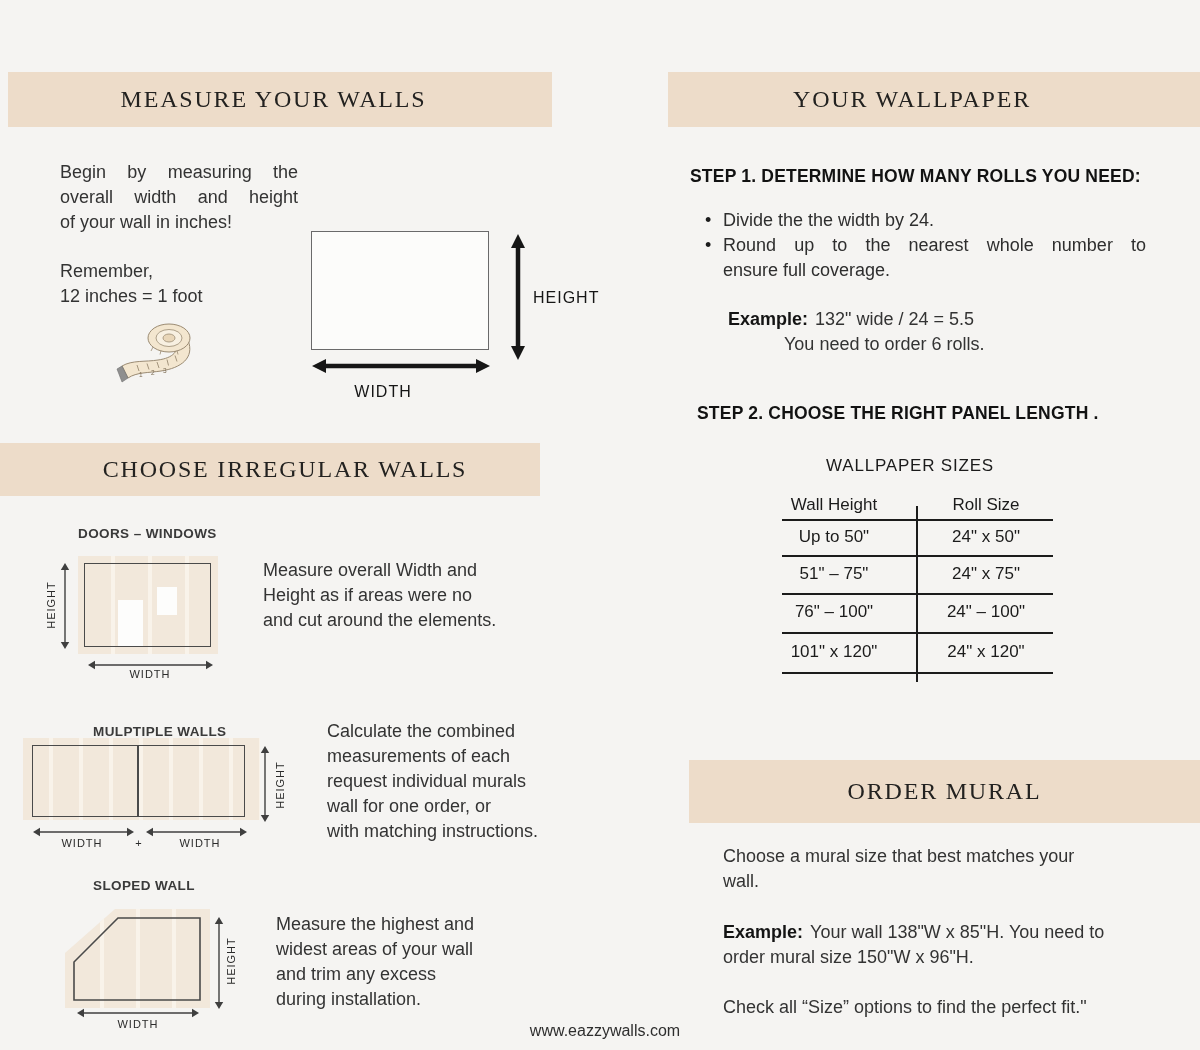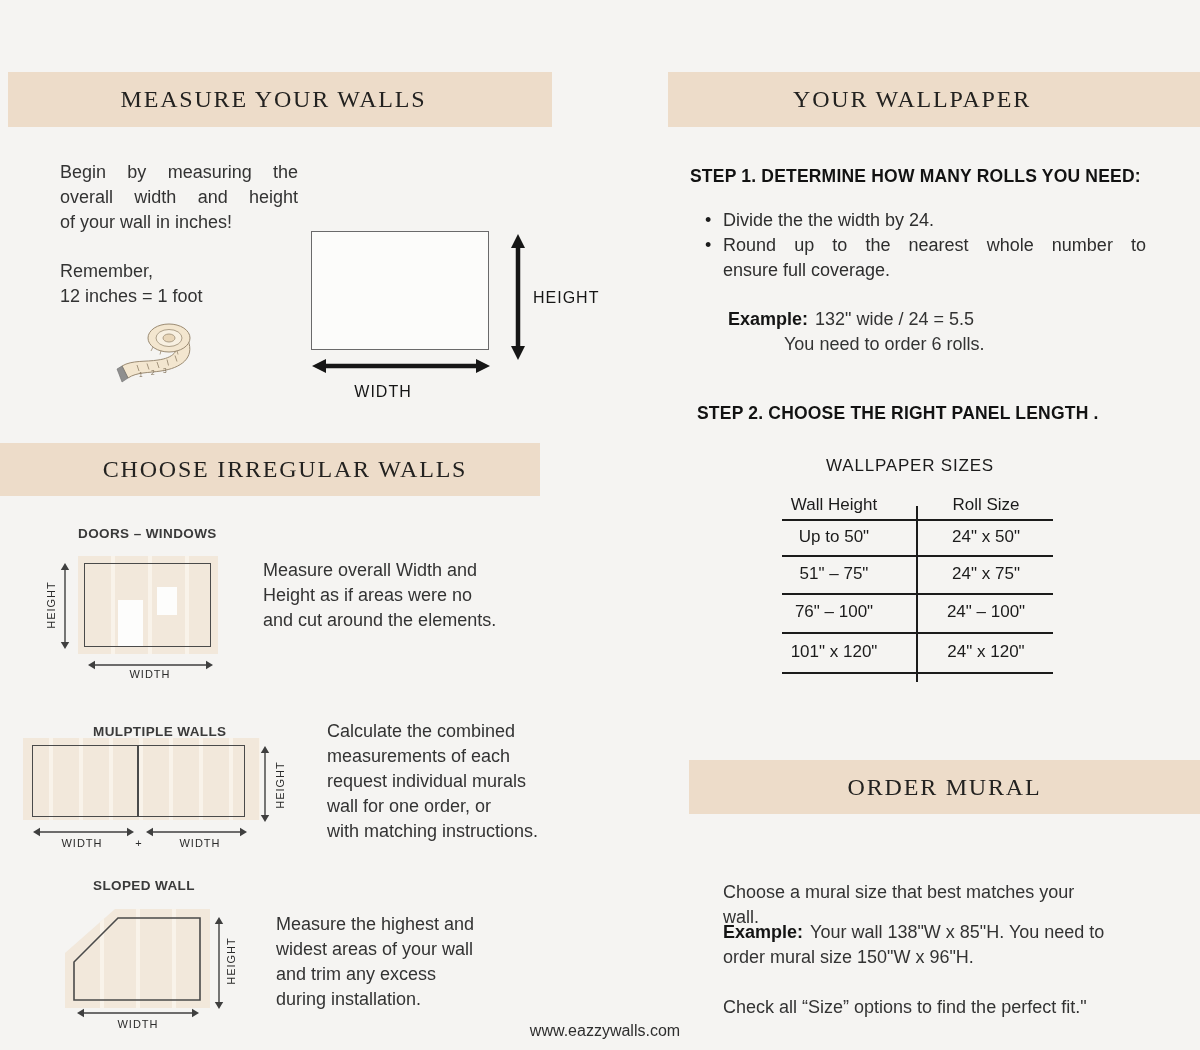--- a/index.html
+++ b/index.html
@@ -246,25 +246,25 @@
   <div class="abs cell" style="left:769px;top:527px;width:130px;">Up to 50"</div>
   <div class="abs cell" style="left:921px;top:527px;width:130px;">24" x 50"</div>
   <div class="abs cell" style="left:769px;top:564px;width:130px;">51" – 75"</div>
   <div class="abs cell" style="left:921px;top:564px;width:130px;">24" x 75"</div>
   <div class="abs cell" style="left:769px;top:602px;width:130px;">76" – 100"</div>
   <div class="abs cell" style="left:921px;top:602px;width:130px;">24" – 100"</div>
   <div class="abs cell" style="left:769px;top:642px;width:130px;">101" x 120"</div>
   <div class="abs cell" style="left:921px;top:642px;width:130px;">24" x 120"</div>
 </div>
 
-<div class="abs bar" style="left:689px;top:760px;width:511px;height:54px;">
+<div class="abs bar" style="left:689px;top:760px;width:511px;height:63px;">
   <span class="title">ORDER MURAL</span>
 </div>
 
-<div class="abs body18" style="left:723px;top:844px;width:430px;margin-top:36px;">
+<div class="abs body18" style="left:723px;top:844px;width:430px;">
   <span class="line">Choose a mural size that best matches your</span>
   <span class="line">wall.</span>
 </div>
 
 <div class="abs body18" style="left:723px;top:920px;width:440px;">
   <span class="bold18">Example:</span><span class="gapl">Your wall 138"W x 85"H. You need to</span>
   <span class="line">order mural size 150"W x 96"H.</span>
 </div>
 
 <div class="abs body18" style="left:723px;top:995px;width:470px;">Check all “Size” options to find the perfect fit."</div>

